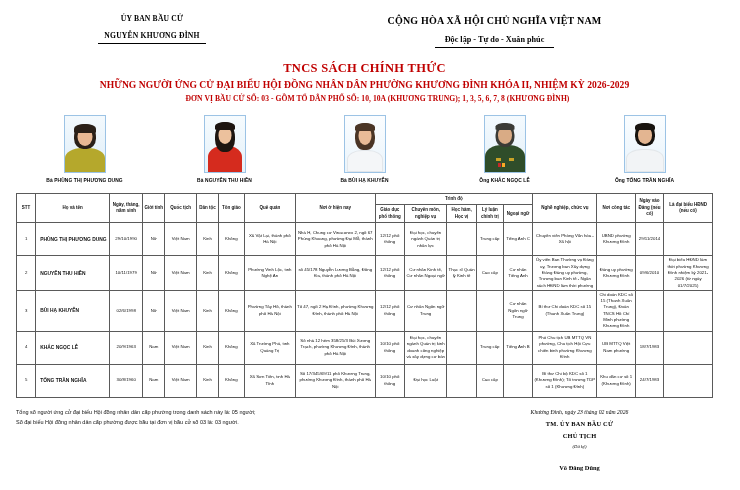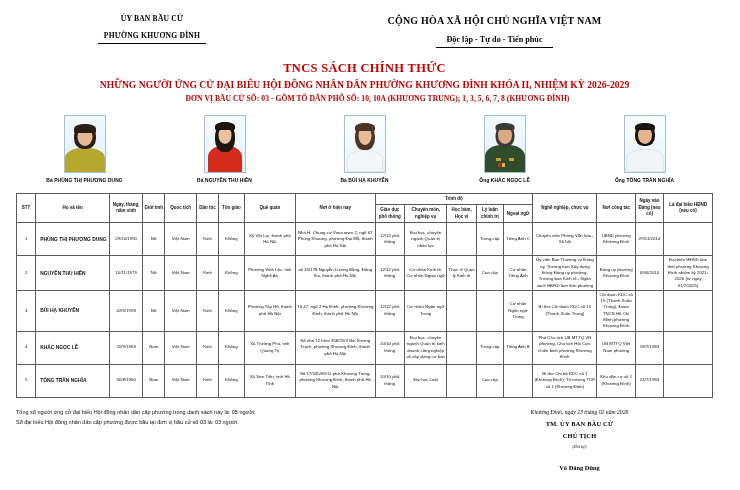--- a/index.html
+++ b/index.html
@@ -65,25 +65,25 @@
   .fr-sign { font-size: 6.4px; font-weight: bold; margin-top: 13px; }
 </style>
 </head>
 <body>
 
 <div class="page">
 
   <div class="hdr">
     <div class="hdr-left">
       <div class="hdr-l1">ỦY BAN BẦU CỬ</div>
-      <div class="hdr-l2">PHƯỜNG KHƯƠNG ĐÌNH</div>
+      <div class="hdr-l2">NGUYỄN KHƯƠNG ĐÌNH</div>
     </div>
     <div class="hdr-right">
       <div class="hdr-r1">CỘNG HÒA XÃ HỘI CHỦ NGHĨA VIỆT NAM</div>
-      <div class="hdr-r2">Độc lập - Tự do - Tiến phúc</div>
+      <div class="hdr-r2">Độc lập - Tự do - Xuân phúc</div>
     </div>
   </div>
 
   <div class="titles">
     <div class="t1">TNCS SÁCH CHÍNH THỨC</div>
     <div class="t2">NHỮNG NGƯỜI ỨNG CỬ ĐẠI BIỂU HỘI ĐỒNG NHÂN DÂN PHƯỜNG KHƯƠNG ĐÌNH KHÓA II, NHIỆM KỲ 2026-2029</div>
     <div class="t3">ĐƠN VỊ BẦU CỬ SỐ: 03 - GỒM TỔ DÂN PHỐ SỐ: 10, 10A (KHƯƠNG TRUNG); 1, 3, 5, 6, 7, 8 (KHƯƠNG ĐÌNH)</div>
   </div>
 
   <div class="photos">

